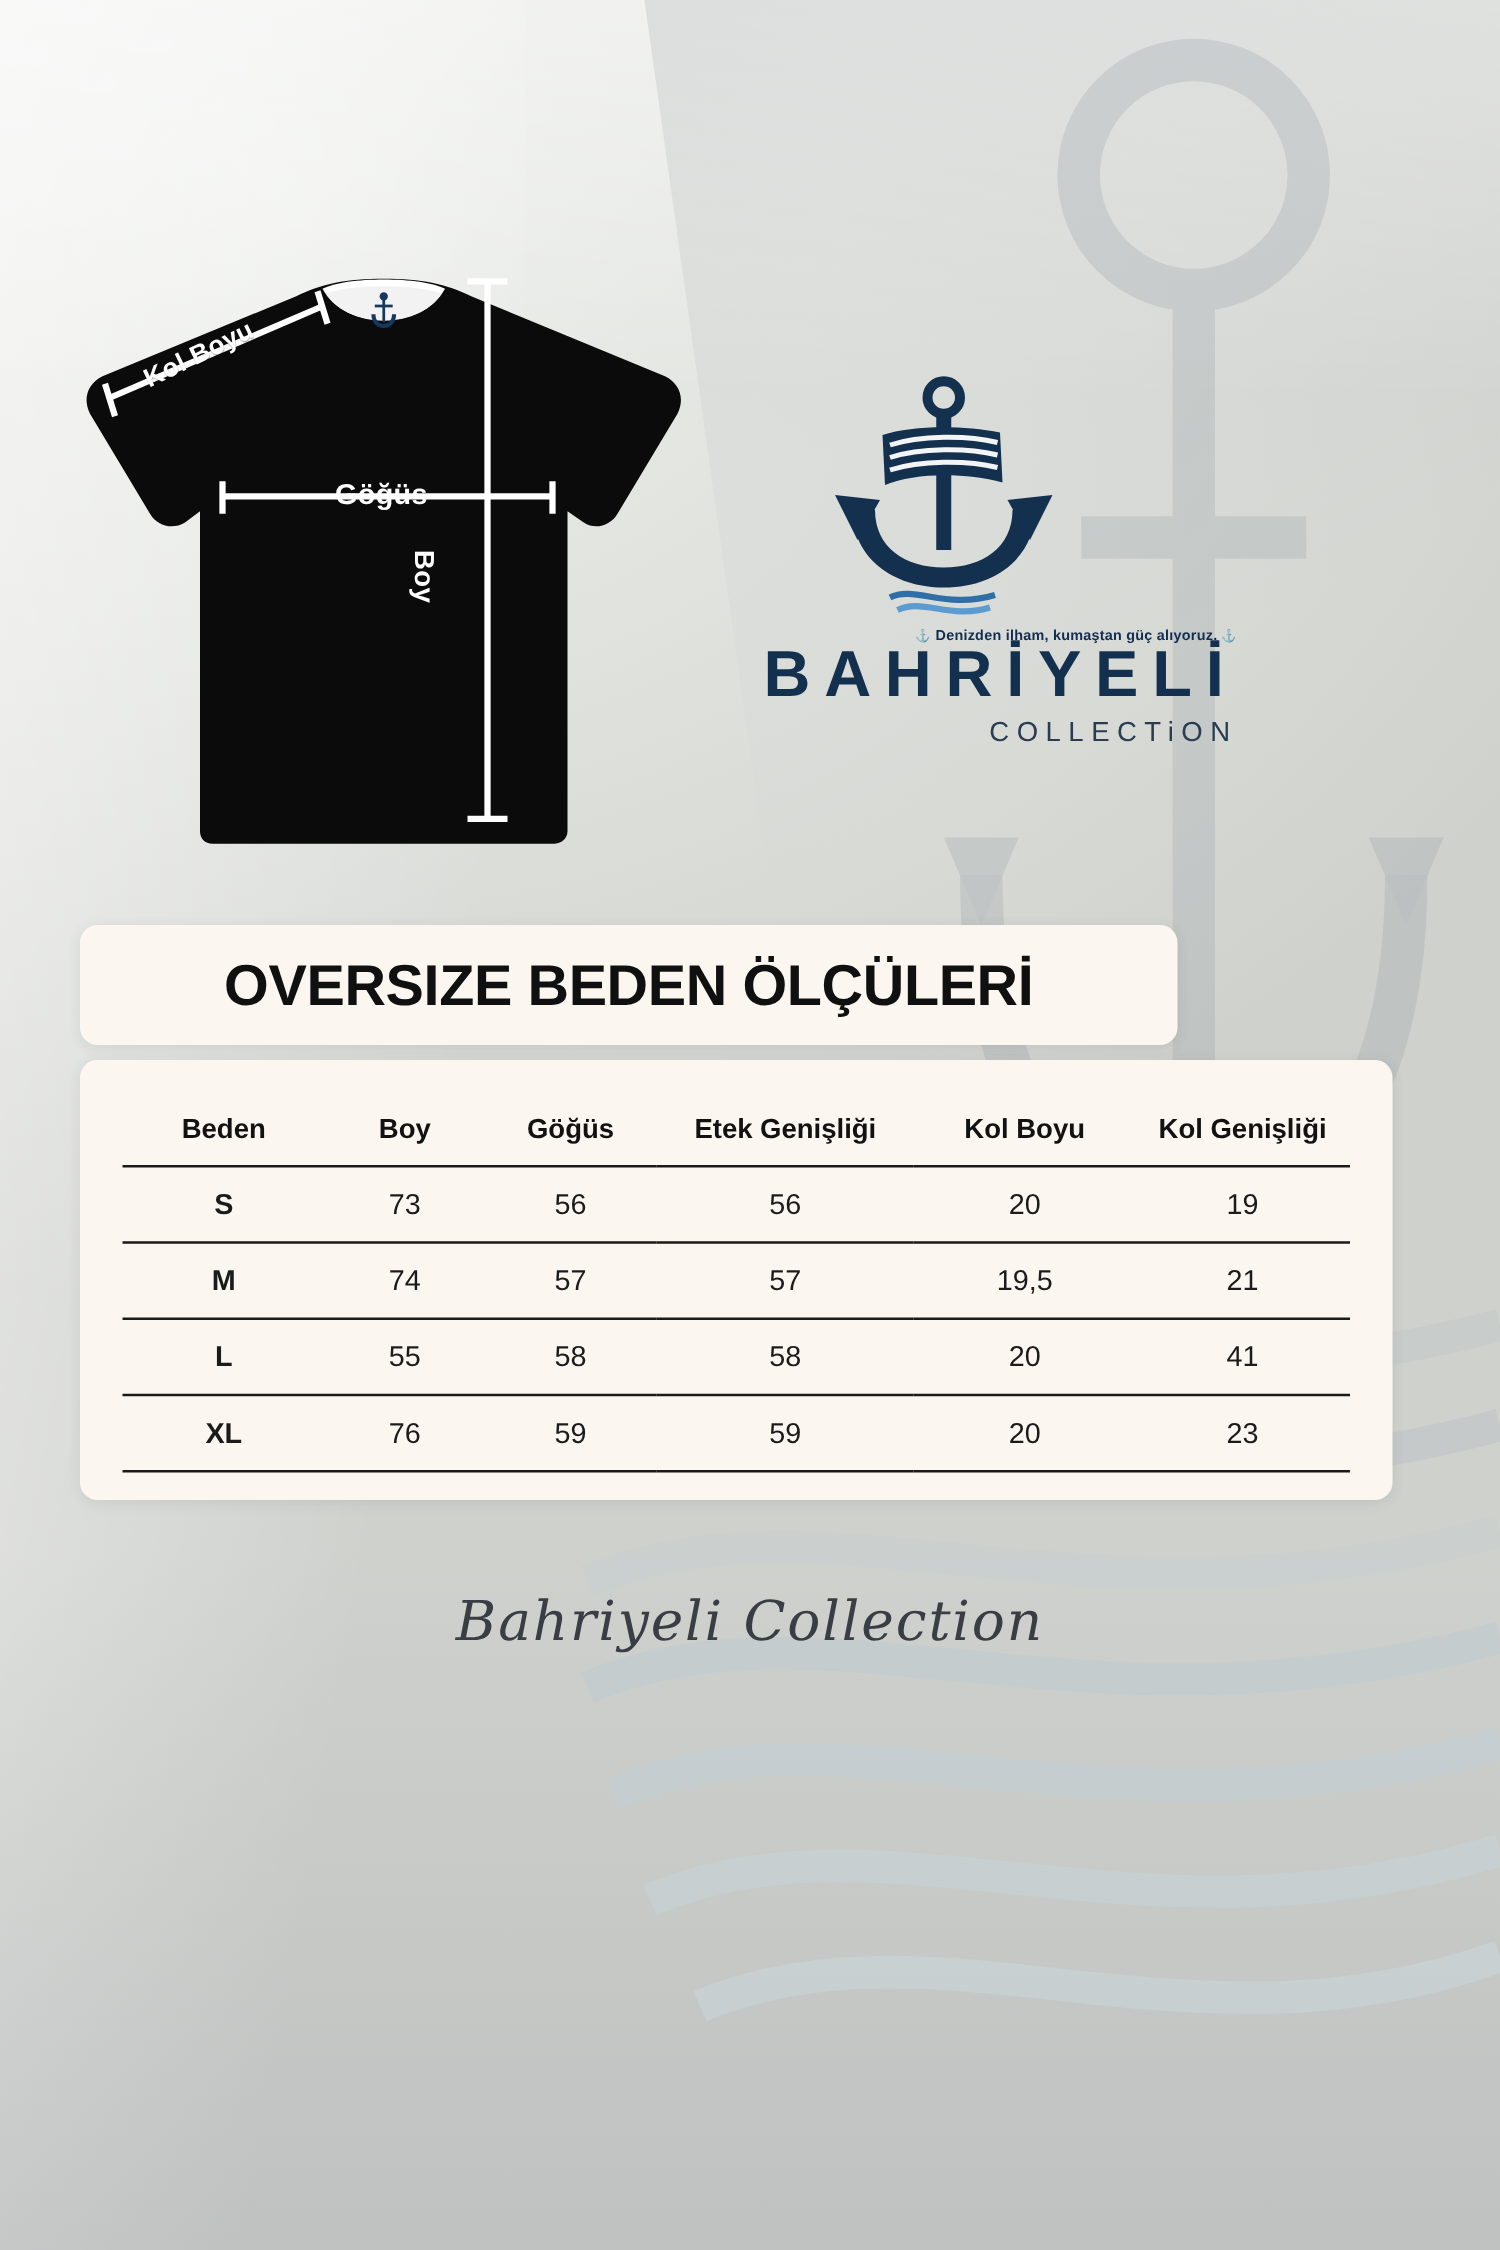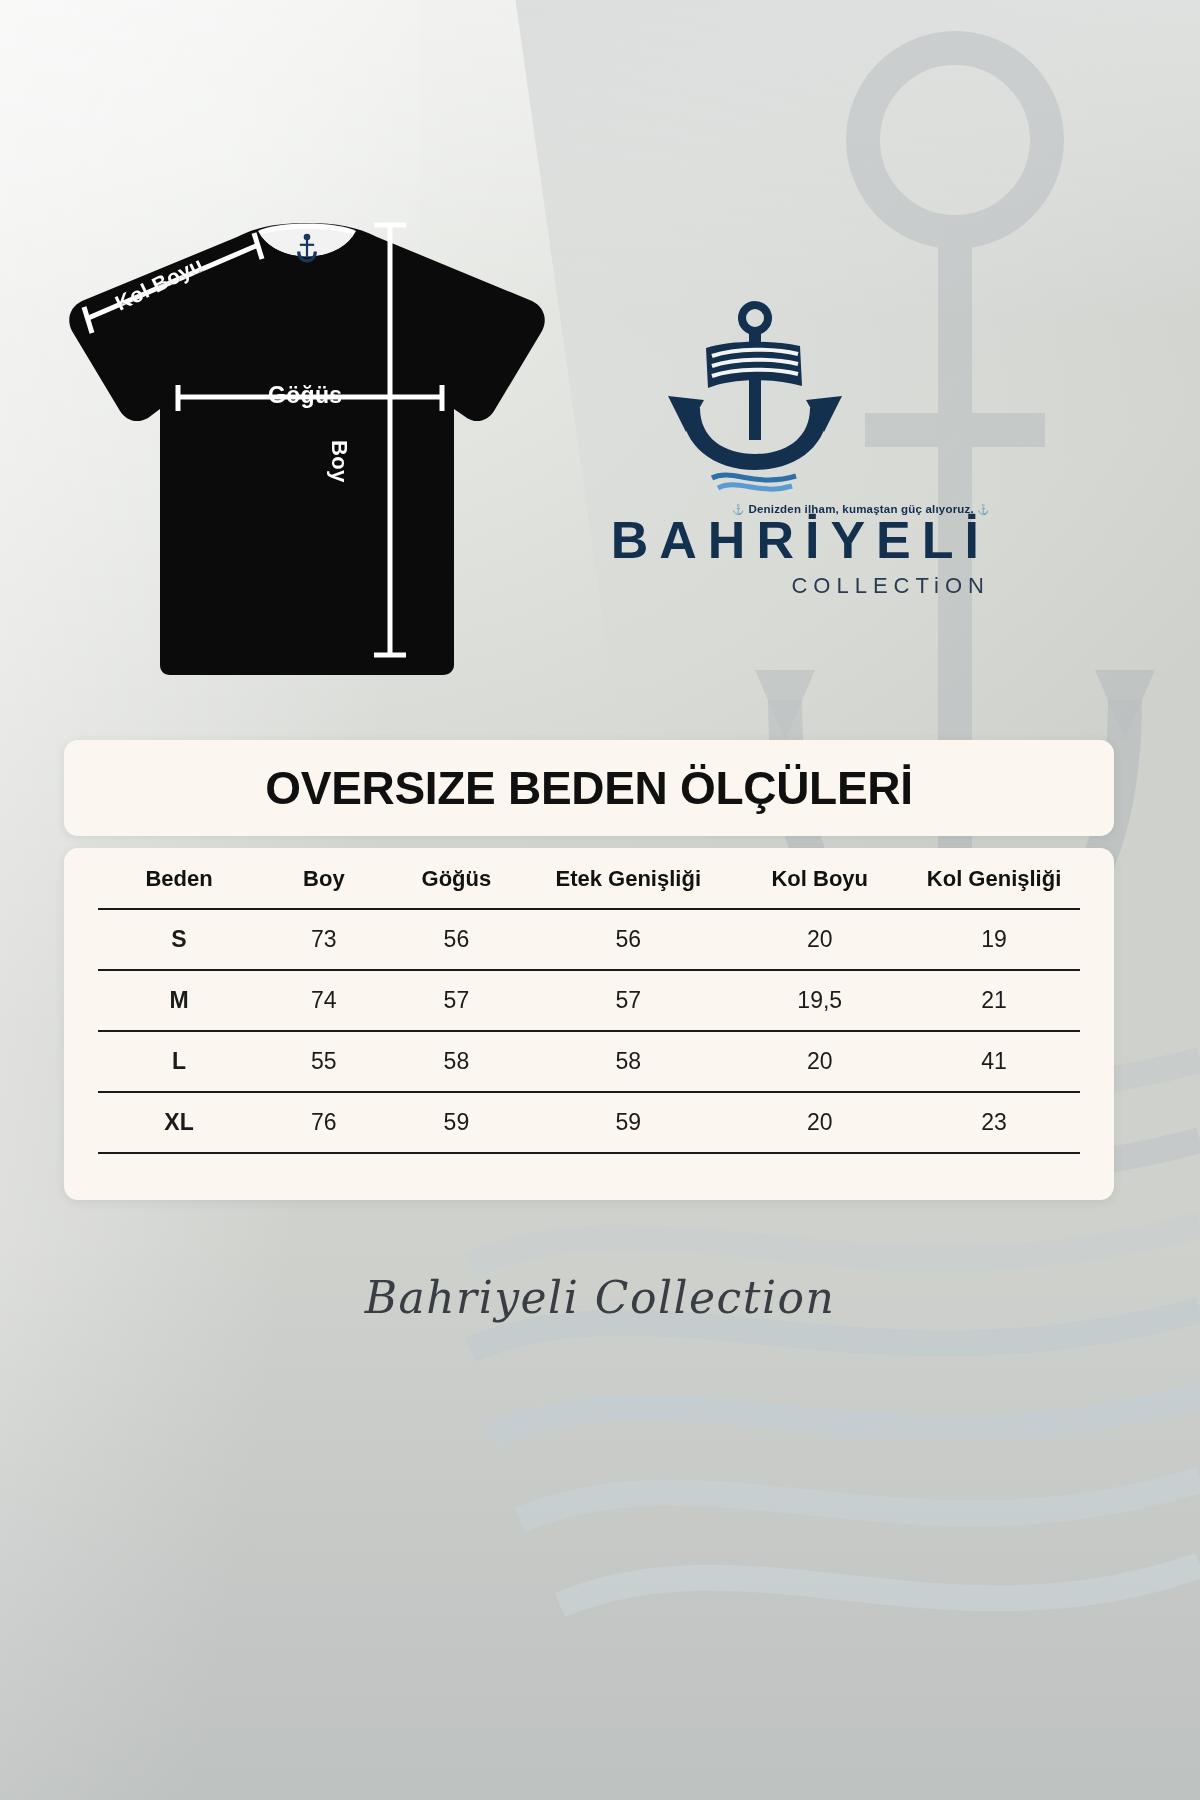--- a/index.html
+++ b/index.html
@@ -156,21 +156,21 @@
     color: #2a3c52;
     letter-spacing: 6px;
     font-weight: normal;
   }
 
   
   .title-card {
     position: absolute;
     left: 64px;
     top: 740px;
-    width: 1050px;
+    width: 878px;
     height: 96px;
     background: #fbf7f0;
     border-radius: 14px;
     display: flex;
     align-items: center;
     justify-content: center;
     box-shadow: 0 2px 10px rgba(60,64,70,0.10);
   }
   .title-card h1 {
     margin: 0;
@@ -184,21 +184,21 @@
   
   .table-card {
     position: absolute;
     left: 64px;
     top: 848px;
     width: 1050px;
     height: 352px;
     background: #fbf7f0;
     border-radius: 14px;
     box-shadow: 0 2px 10px rgba(60,64,70,0.10);
-    padding: 14px 34px 22px 34px;
+    padding: 38px 34px 22px 34px;
     box-sizing: border-box;
   }
   table.size-table {
     width: 100%;
     border-collapse: collapse;
     table-layout: fixed;
   }
   table.size-table th {
     font-size: 22px;
     font-weight: bold;

